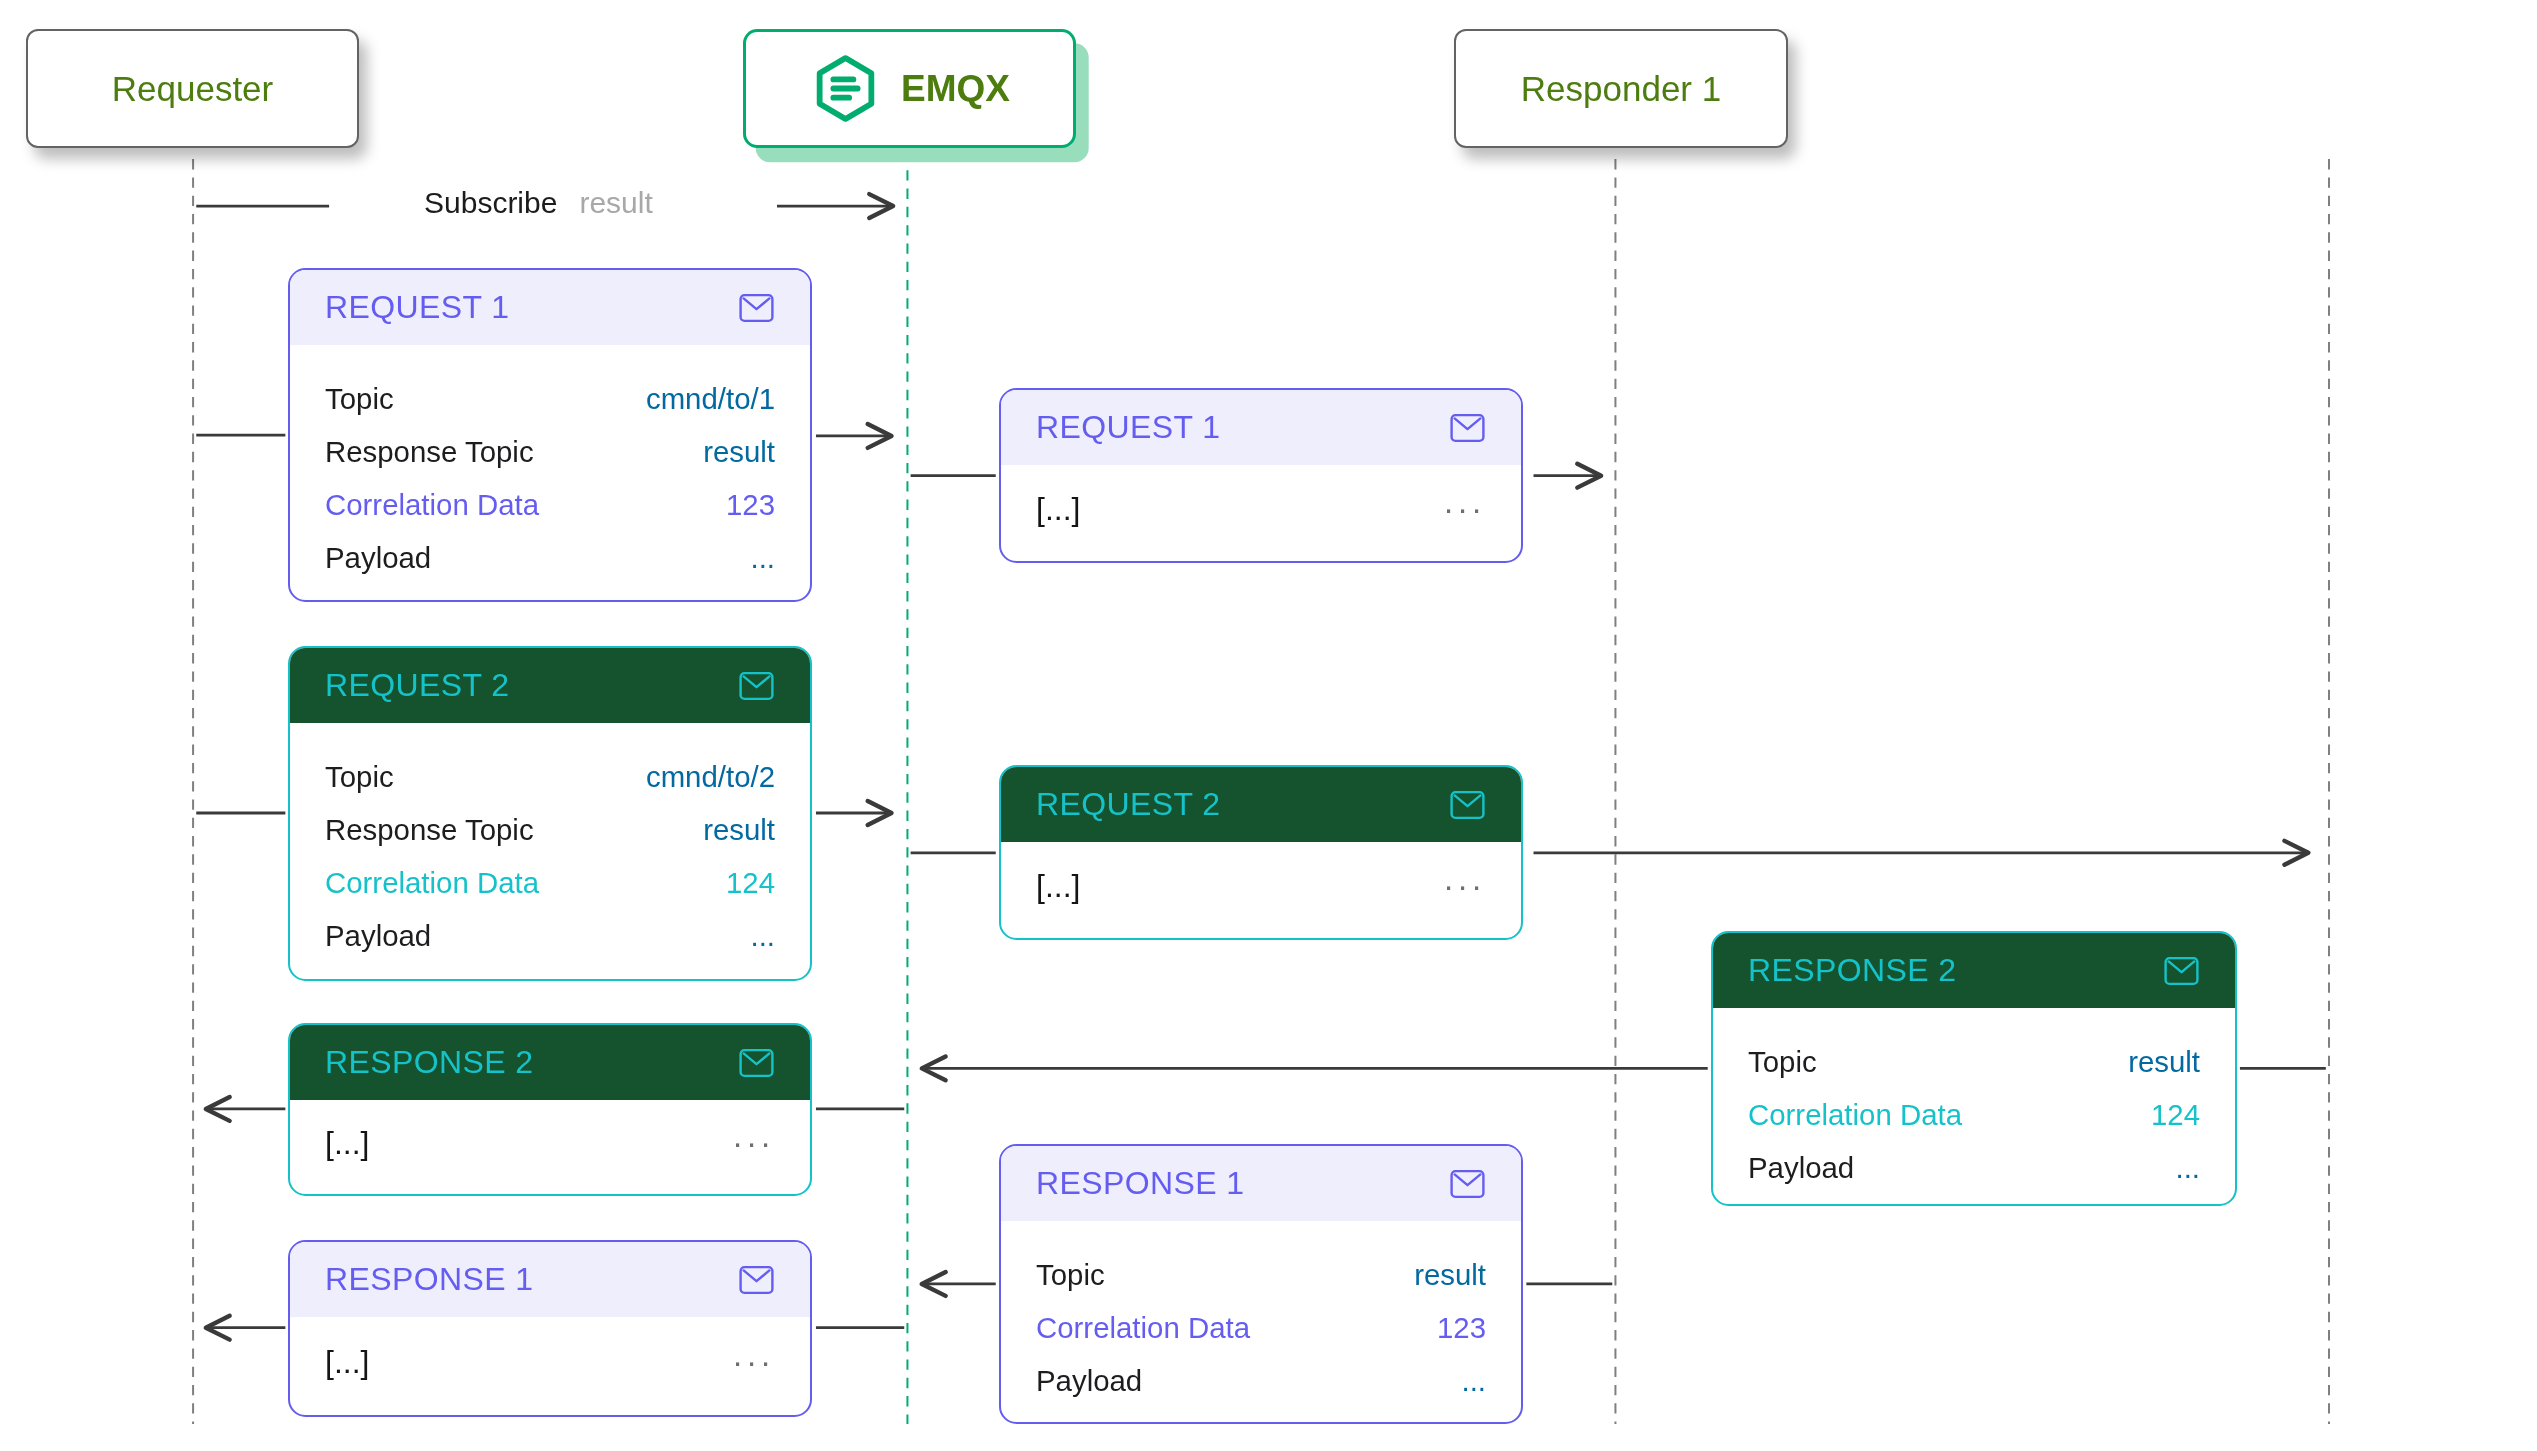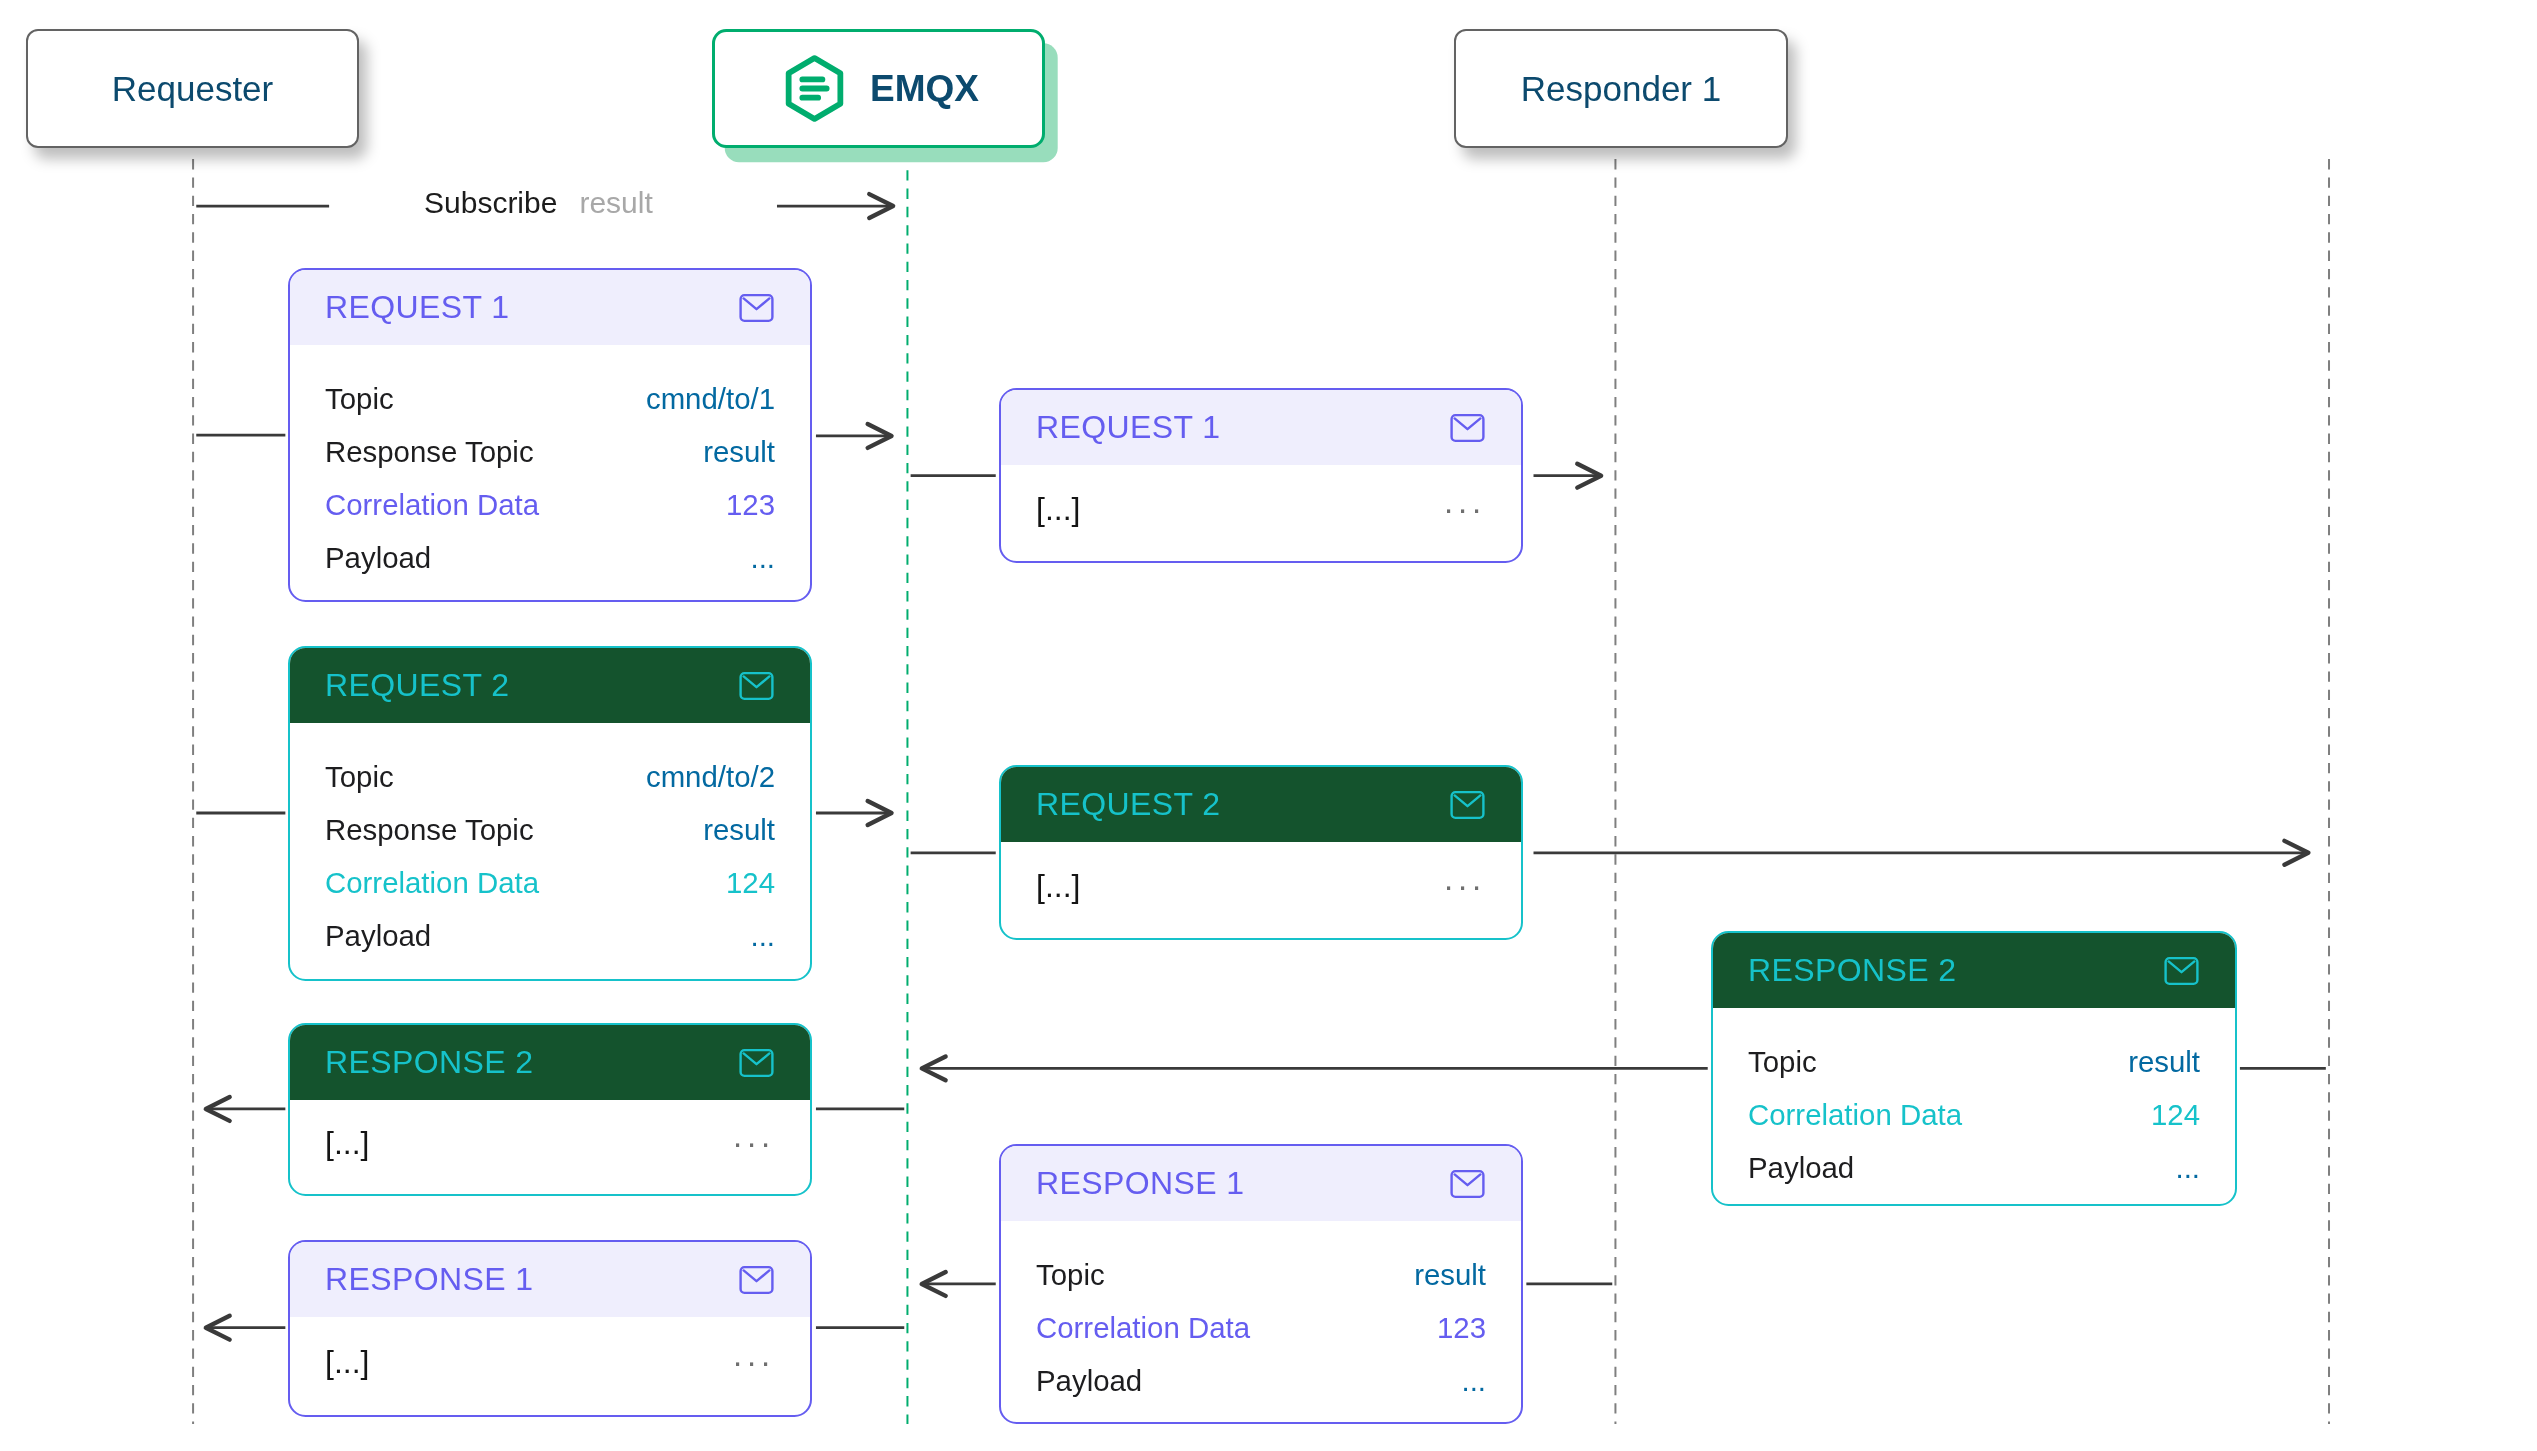--- a/index.html
+++ b/index.html
@@ -10,21 +10,21 @@
   
   #wires{position:absolute;left:0;top:0;width:2538px;height:1451px;}
   .lifeline{fill:none;stroke:#7f7f7f;stroke-width:2.5;stroke-dasharray:13 10;}
   .lifeline.green{stroke:var(--green);}
   .wire{fill:none;stroke:#3a3a3a;stroke-width:3.5;}
   
   .actor{
     position:absolute;top:29.4px;height:119px;background:#fff;
     border:2.4px solid #636363;border-radius:12px;
     display:flex;align-items:center;justify-content:center;
-    font-size:35px;font-weight:500;color:#0c4a6e;
+    font-size:35px;font-weight:500;color:#4d7c0f;
     box-shadow:8px 11px 14.3px rgba(0,0,0,.26);
     box-sizing:border-box;
   }
   .actor.emqx{
     border-color:var(--green);border-radius:14.3px;border-width:3.2px;
     box-shadow:12.7px 14.3px 0 var(--green-shadow);
     font-weight:700;font-size:37px;gap:19px;
   }
   .emqx-logo{width:73px;height:73px;}
   
@@ -98,21 +98,21 @@
 
   <div class="msg-label" style="left:424px;top:186px;">
     <span class="msg-action">Subscribe</span>
     <span class="msg-topic">result</span>
   </div>
 
   <div class="actor" style="left:26px;width:333px;">
     <span>Requester</span>
   </div>
 
-  <div class="actor emqx" style="left:712px;width:333px;">
+  <div class="actor emqx" style="left:743px;width:333px;">
     <svg class="emqx-logo" viewBox="0 0 24 24">
       <path d="M12,2 L20.5,7 V17 L12,22 L3.5,17 V7 Z" fill="none" stroke="#00ad6e" stroke-width="1.9" stroke-linejoin="round"></path>
       <path d="M8,9 H14.6 M8,12 H16 M8,15 H13.2" fill="none" stroke="#00ad6e" stroke-width="1.9" stroke-linecap="round"></path>
     </svg>
     <span>EMQX</span>
   </div>
 
   <div class="actor" style="left:1454px;width:334px;">
     <span>Responder 1</span>
   </div>

